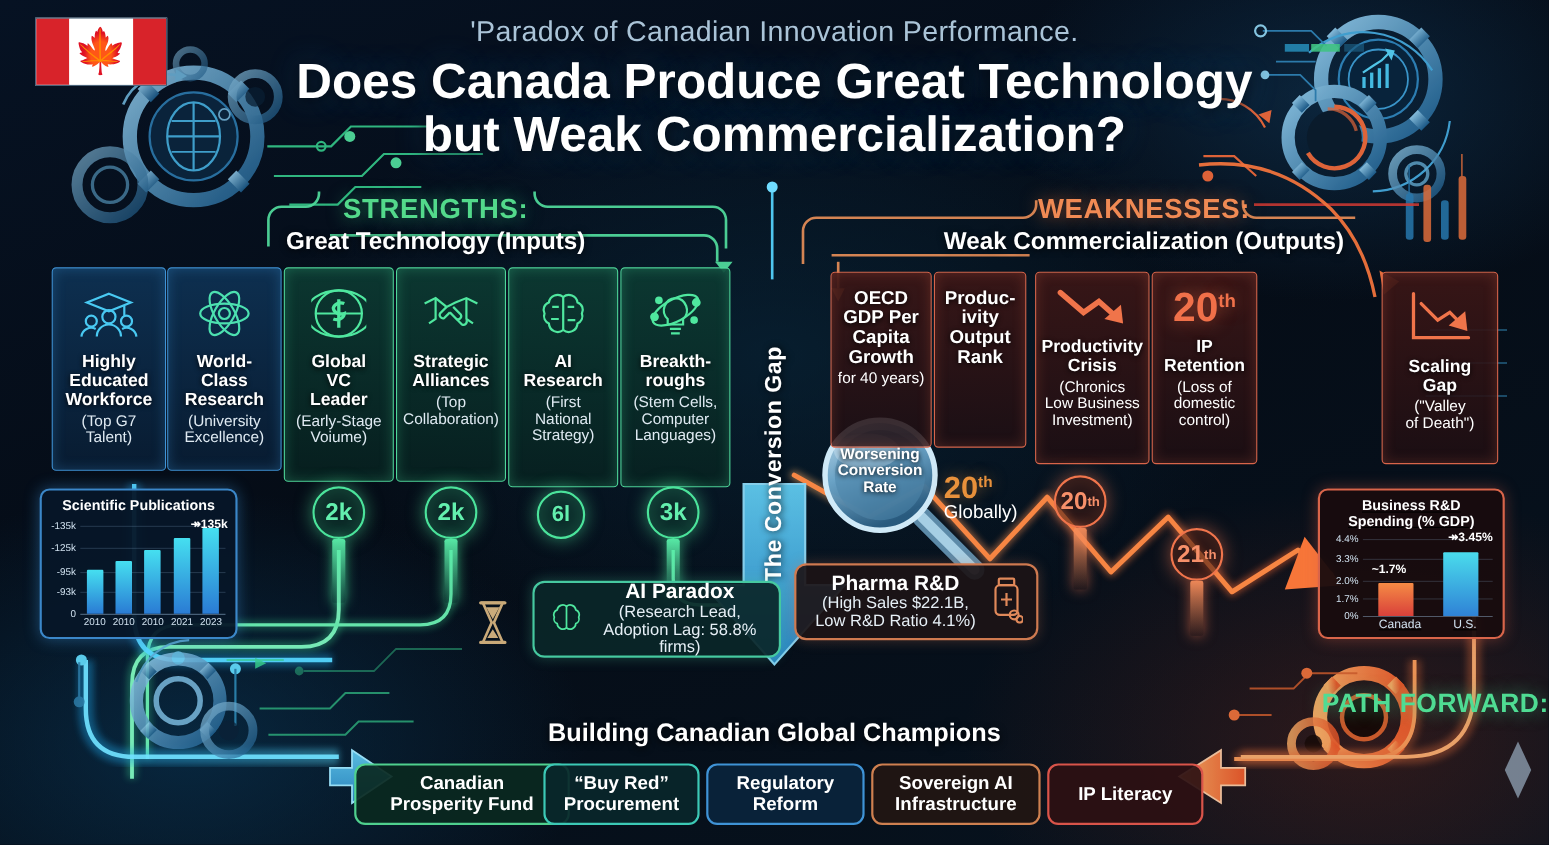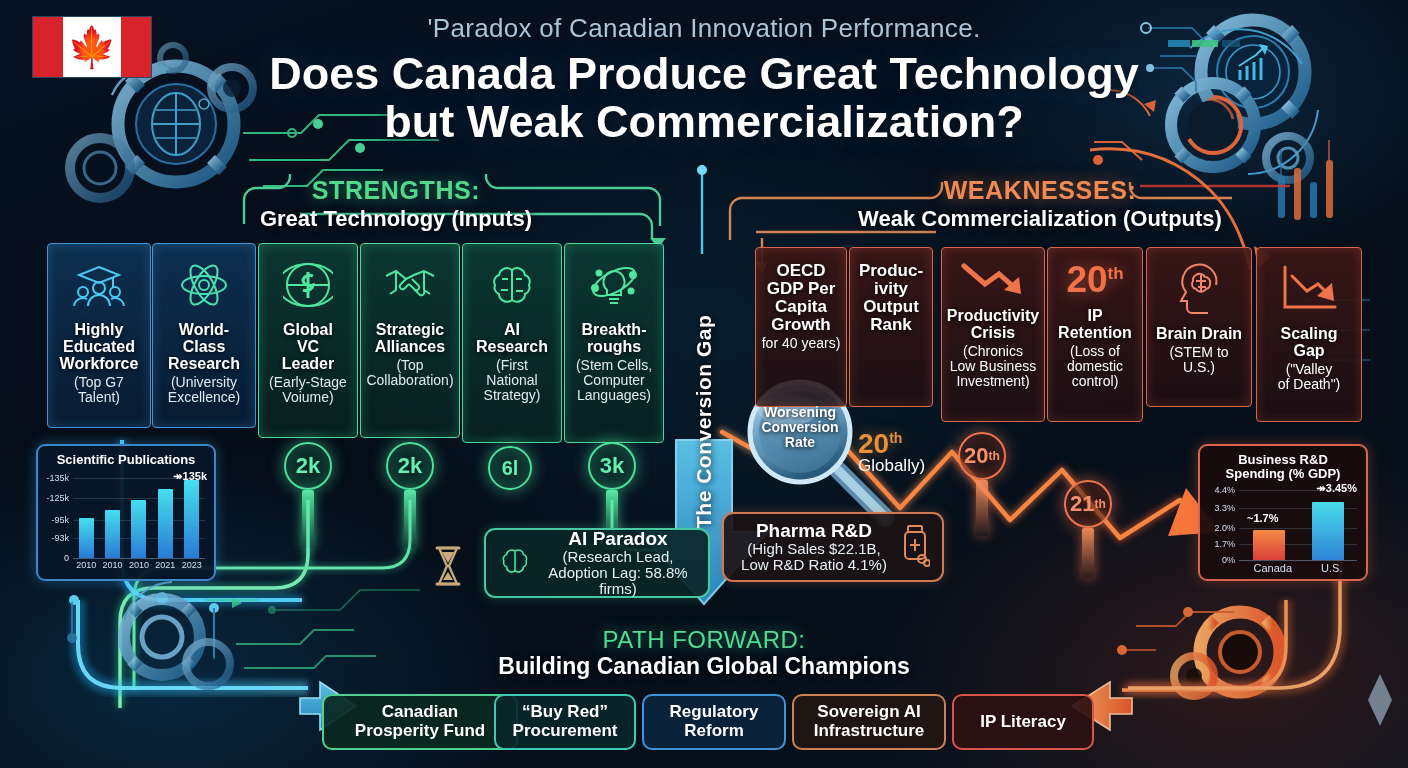--- a/index.html
+++ b/index.html
@@ -76,21 +76,21 @@
   .stem.g { background:linear-gradient(180deg, rgba(90,240,170,.95), rgba(40,160,110,.15));
             box-shadow:0 0 12px rgba(75,227,155,.6); }
   .stem.o { background:linear-gradient(180deg, rgba(245,140,90,.95), rgba(170,70,40,.15));
             box-shadow:0 0 12px rgba(240,117,76,.6); }
 
   
   .chart-box { border-radius:9px; padding:7px 9px 5px; }
   .chart-box.blue { background:rgba(6,22,40,.95); border:2px solid #3b87c9;
                     box-shadow:0 0 14px rgba(60,150,220,.4); }
   .chart-box.red { background:rgba(24,12,14,.95); border:2px solid #d9654a;
-                   box-shadow:0 0 14px rgba(220,95,70,.35); }
+                   box-shadow:0 0 14px rgba(220,95,70,.35);text-decoration:underline; }
   .chart-title { color:#fff; font-size:13px; font-weight:bold; text-align:center; line-height:1.1; }
   .plot { position:relative; }
   .ytick { position:absolute; right:100%; transform:translateY(-50%); padding-right:4px;
            font-size:9px; color:#cfe0ee; white-space:nowrap; }
   .gline { position:absolute; left:0; right:0; height:1px; background:rgba(140,175,205,.22); }
   .bars { position:absolute; left:0; right:0; bottom:0; display:flex; align-items:flex-end;
           justify-content:space-around; }
   .bar { border-radius:1px 1px 0 0; }
   .bar.b { background:linear-gradient(180deg,#45dff0,#2a7bd4); }
   .bar.ca { background:linear-gradient(180deg,#f58b45,#d9403a); }
@@ -104,22 +104,22 @@
   .callout { border-radius:11px; display:flex; align-items:center; gap:8px; padding:6px 12px; }
   .callout.g { background:rgba(10,38,40,.92); border:2px solid #46c9a0;
                box-shadow:0 0 12px rgba(70,200,160,.3); }
   .callout.o { background:rgba(28,20,22,.92); border:2px solid #cf7a50;
                box-shadow:0 0 12px rgba(210,120,80,.28); }
   .callout .ctitle { font-size:19px; font-weight:bold; color:#fff; line-height:1.05; }
   .callout .csub { font-size:15px; color:#e6eff6; line-height:1.06; }
 
   
   .pf-head { left:0; right:0; top:626px; text-align:center; }
-  .pf-kick { font-size:24px; font-weight:normal; color:#4fdc93;
-             text-shadow:0 0 16px rgba(70,220,145,.55); letter-spacing:.5px; }
+  .pf-kick { font-size:24px; font-weight:bold; color:#4fdc93;
+             text-shadow:0 0 16px rgba(70,220,145,.55); letter-spacing:.5px;text-align:right; }
   .pf-sub { font-size:23px; font-weight:bold; color:#fff; margin-top:-1px;
             text-shadow:0 1px 7px rgba(0,0,0,.85); }
   .pill { border-radius:10px; display:flex; align-items:center; justify-content:center;
           text-align:center; font-size:17px; font-weight:bold; color:#fff; line-height:1.1;
           padding:4px 6px; }
   .pill.p1 { background:rgba(10,40,32,.92); border:2px solid #4fd08e; }
   .pill.p2 { background:rgba(9,38,42,.92); border:2px solid #3cc9b6; }
   .pill.p3 { background:rgba(10,36,60,.92); border:2px solid #3f93d6; }
   .pill.p4 { background:rgba(34,22,18,.92); border:2px solid #cf8050; }
   .pill.p5 { background:rgba(44,16,18,.92); border:2px solid #d9544a; }
@@ -619,31 +619,20 @@
     <div class="ico" style="height:44px">
       <div class="bignum"><span>20</span><sup>th</sup></div>
     </div>
     <div class="ttl" style="white-space:pre-line">IP
 Retention</div>
     <div class="sub" style="white-space:pre-line">(Loss of
 domestic
 control)</div>
   </div>
 
-  <div class="abs card red" style="left:1146px;top:247px;width:106px;height:160px">
-    <div class="ico">
-      <svg width="54" height="52" viewBox="0 0 54 52" fill="none" stroke="#f0856a" stroke-width="2">
-        <path d="M44 22 a17 17 0 1 0 -30 7 l-5 9 h6 v7 a5 5 0 0 0 5 5 h16"></path>
-        <path d="M24 12 a6 6 0 0 1 9 2 a5 5 0 0 1 5 6 a5 5 0 0 1 -4 6 a6 6 0 0 1 -10 0 a5 5 0 0 1 -3 -8 a6 6 0 0 1 3 -6"></path>
-        <path d="M29 12 v16 M24 18 h10 M26 24 h8"></path>
-      </svg>
-    </div>
-    <div class="ttl">Brain Drain</div>
-    <div class="sub">(STEM to U.S.)</div>
-  </div>
 
   <div class="abs card red" style="left:1256px;top:247px;width:106px;height:175px">
     <div class="ico">
       <svg width="62" height="52" viewBox="0 0 62 52" fill="none" stroke="#f0744a" stroke-width="3" stroke-linecap="round">
         <path d="M7 4 V44 H57"></path>
         <path d="M14 13 L29 28 L40 21 L52 33"></path>
         <path d="M54 20 L56 38 L39 33" fill="#f0744a" stroke="none"></path>
       </svg>
     </div>
     <div class="ttl" style="white-space:pre-line">Scaling

